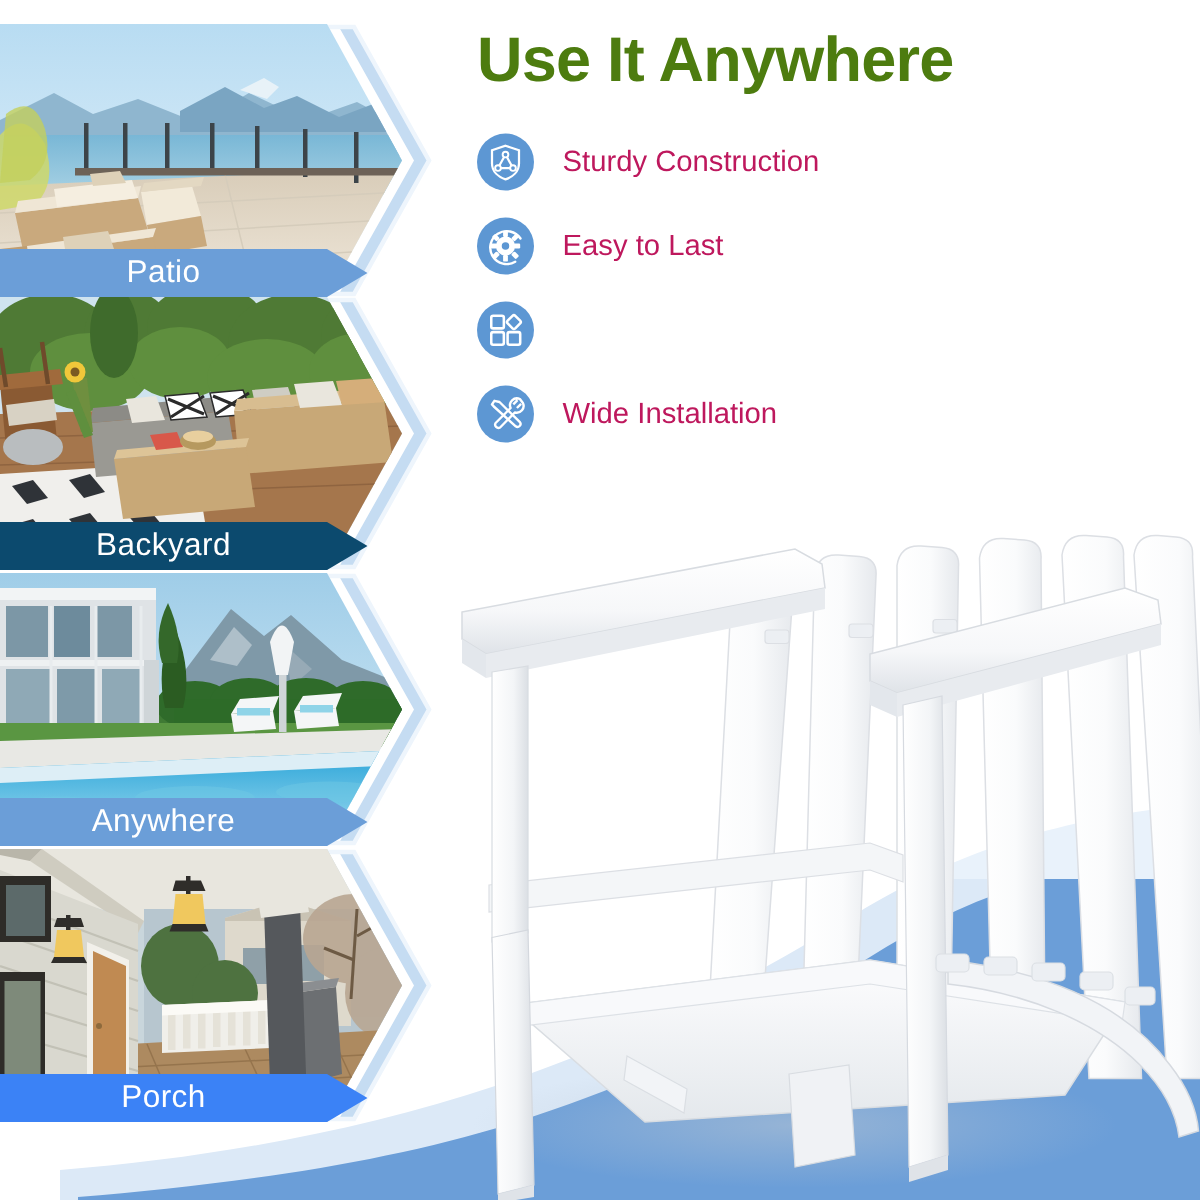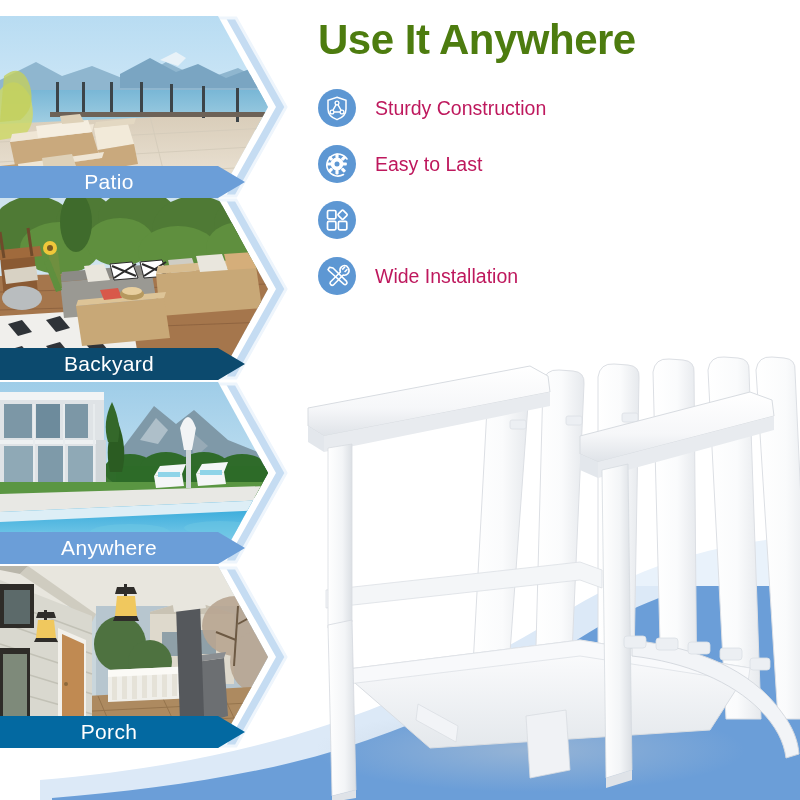--- a/index.html
+++ b/index.html
@@ -528,19 +528,19 @@
           <g>
             <rect x="124" y="18" width="3" height="14" fill="#2f2d2a"></rect>
             <path d="M117 30 l18 0 2 20 -22 0z" fill="#f0c85e"></path>
             <path d="M115 28 l22 0 -3-7 -17 0z" fill="#2f2d2a"></path>
             <path d="M115 50 l22 0 2 5 -26 0z" fill="#2f2d2a"></path>
           </g>
 
           <path d="M60 160 L94 156 L98 172 L62 178 Z" fill="#8d9397"></path>
         </svg>
       </div>
-      <div class="cap-wrap" style="background:#0369a1;">
+      <div class="cap-wrap" style="background:#3b82f6;">
         <div class="caption">Porch</div>
       </div>
     </div>
 
   </div>
 </div>
 
 </body></html>

